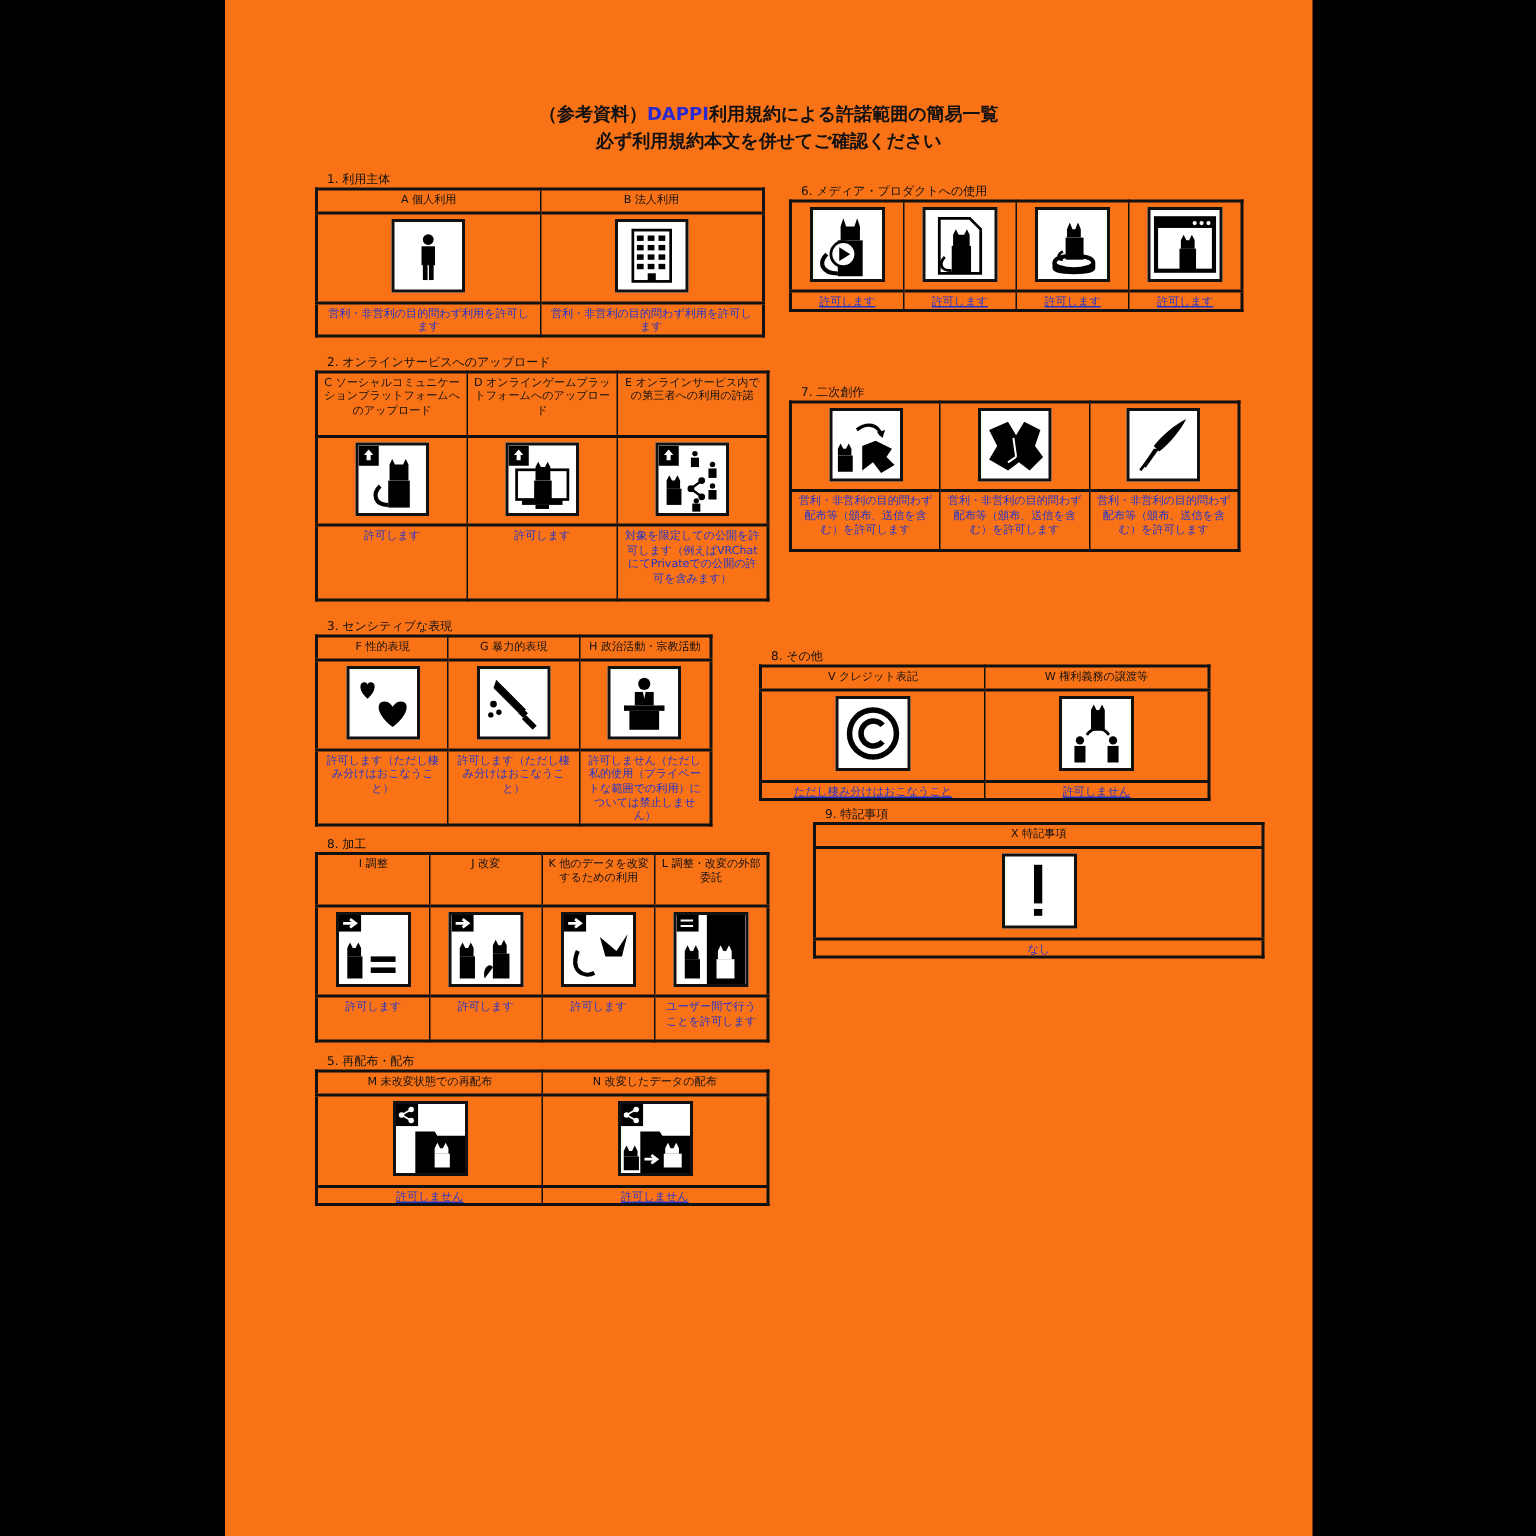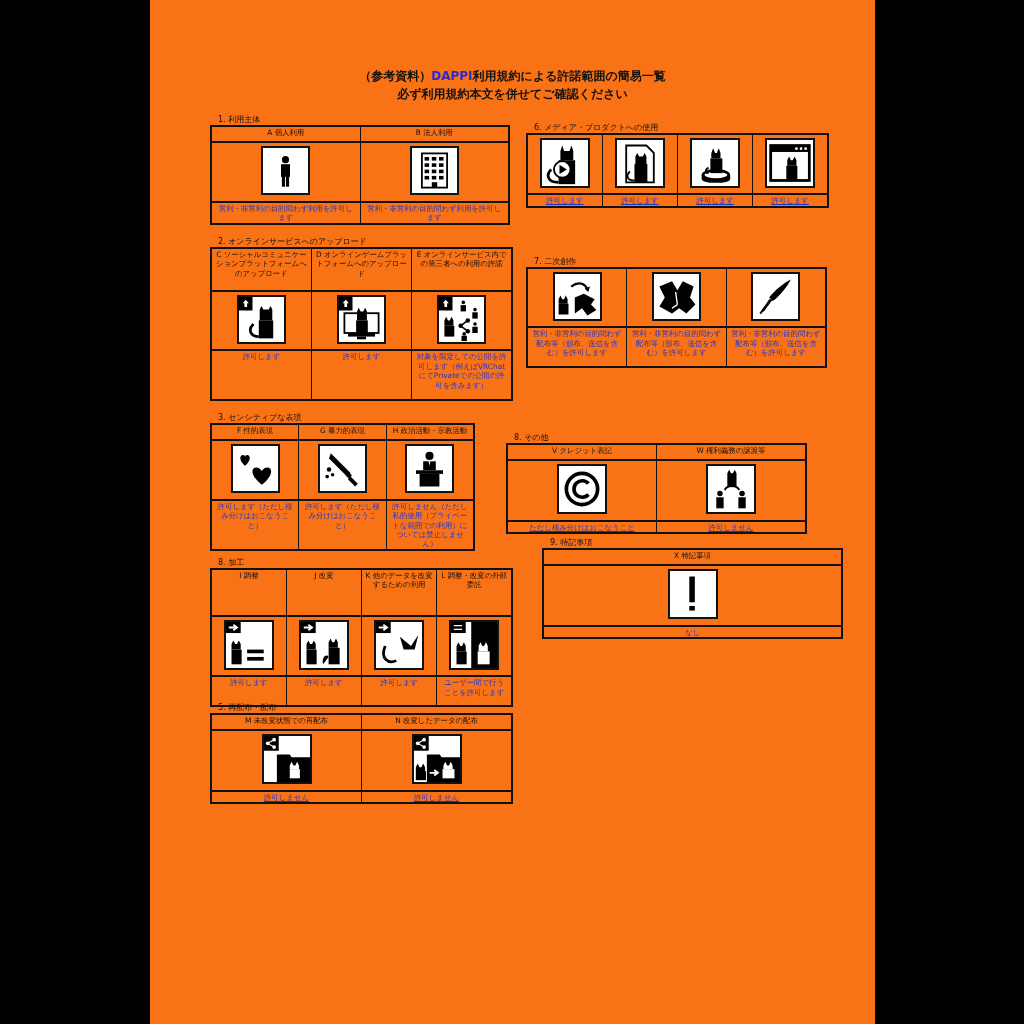--- a/index.html
+++ b/index.html
@@ -199,21 +199,21 @@
         <td class="ans">許可しません（ただし私的使用（プライベートな範囲での利用）については禁止しません）</td>
       </tr>
     </tbody>
       </table>
   </div>
 
   <div class="section" style="left:60px;top:557px;width:303px;">
     <div class="sec-label">8. 加工</div>
     <table class="grid">
       <tbody>
-          <tr class="head" style="height:47px;margin-left:23px;">
+          <tr class="head" style="height:35px;margin-left:23px;">
         <td>I 調整</td>
         <td>J 改変</td>
         <td>K 他のデータを改変するための利用</td>
         <td>L 調整・改変の外部委託</td>
       </tr>
       <tr class="icons" style="height:58px;">
         <td><span class="icon-box" style="width:50px;height:50px;border-width:2px;">
           <svg viewBox="0 0 50 50">
                   <rect x="0" y="0" width="16" height="12" fill="#000"></rect>
                   <path d="M3 6 H10 M8 3 L12 6 L8 9" stroke="#fff" stroke-width="2" fill="none"></path>

